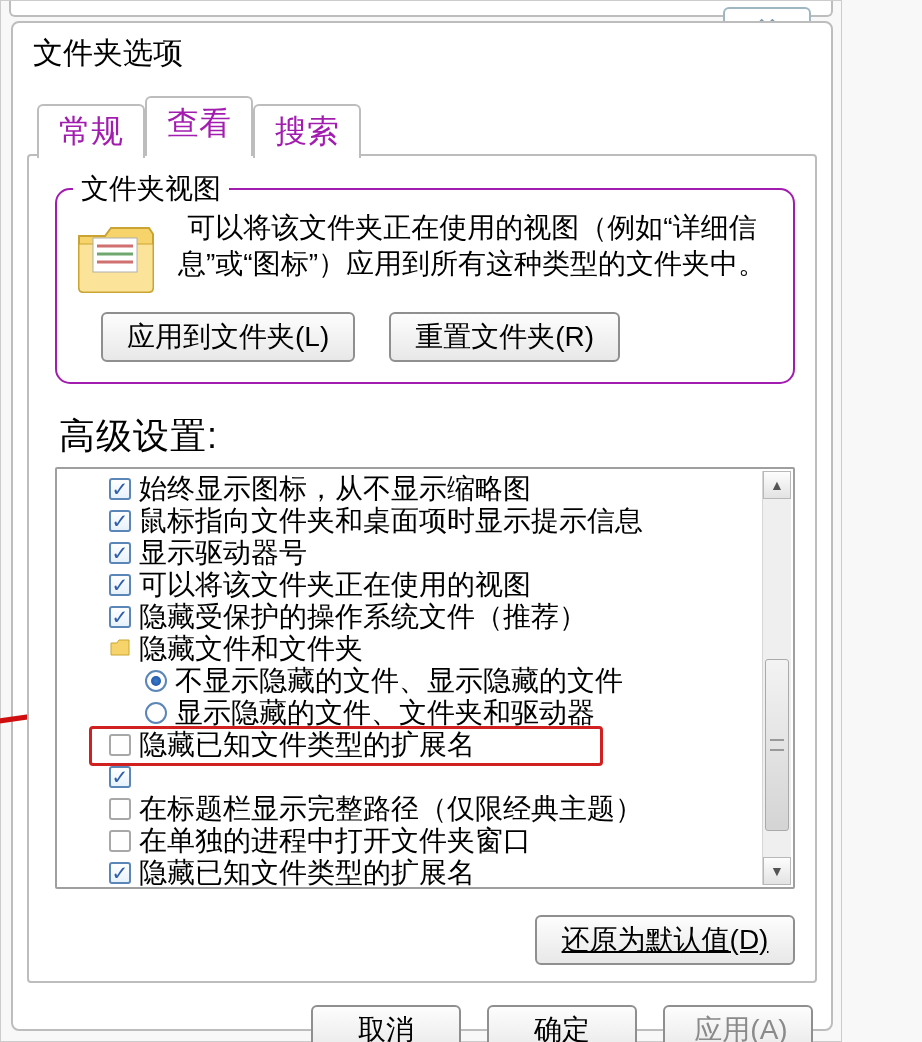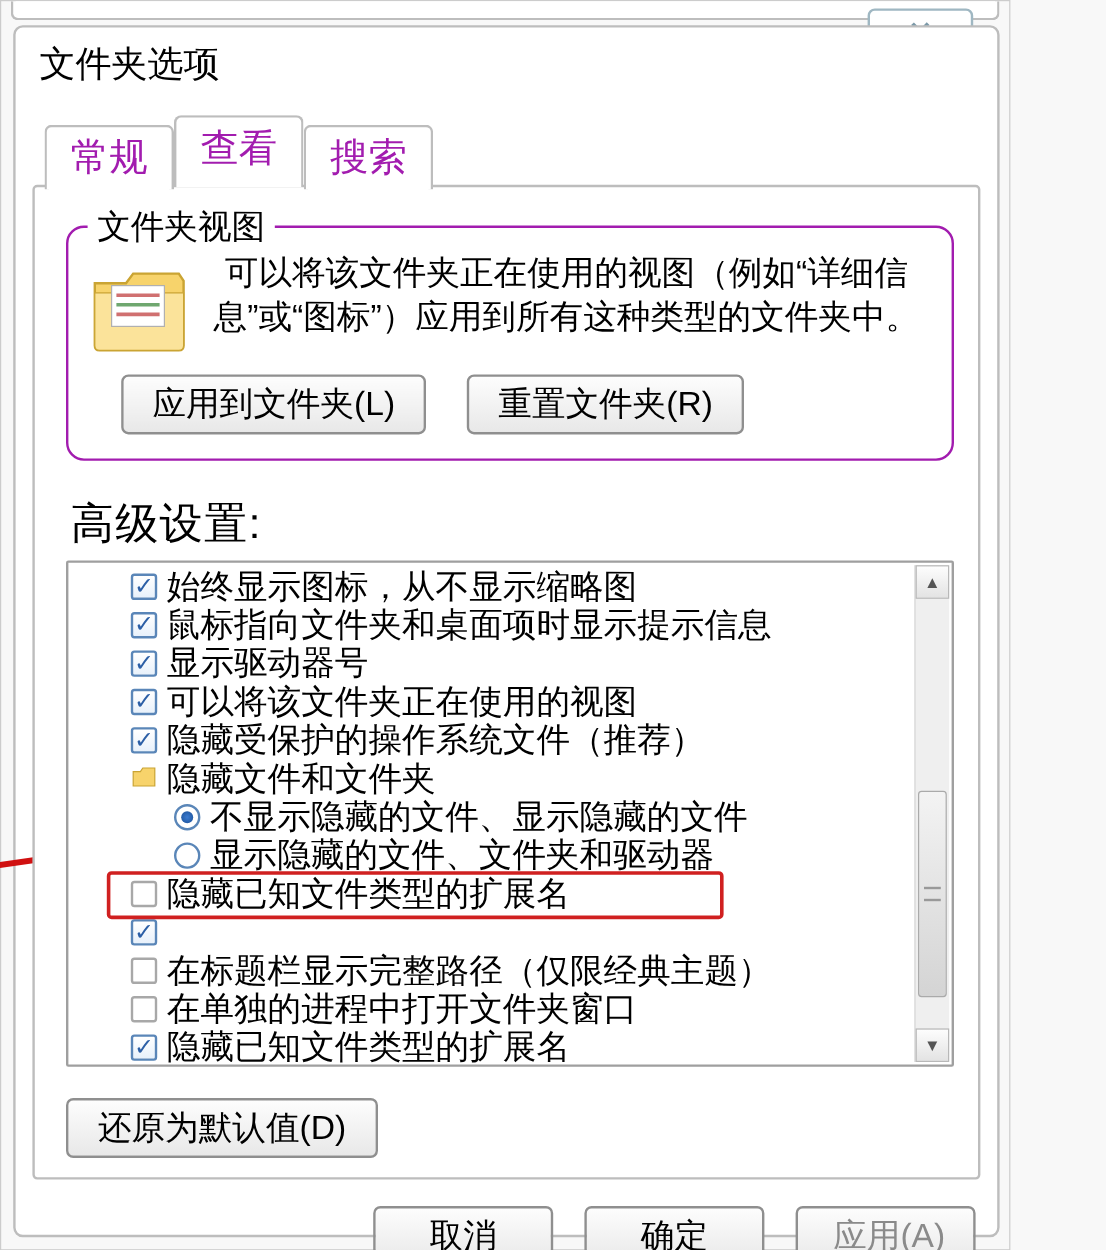--- a/index.html
+++ b/index.html
@@ -235,21 +235,23 @@
     display:flex;align-items:center;justify-content:center;
   }
   .sb-thumb::after{
     content:"";
     width: 14px; height: 8px;
     border-top: 2px solid #999;
     border-bottom: 2px solid #999;
   }
   .restore-row {
     display:flex;
+    justify-content:flex-end;
     margin-top: 26px;
+    text-decoration: underline;
   }
   .footer-buttons {
     display:flex;
     justify-content:flex-end;
     gap: 26px;
     margin-top: 22px;
     padding-right: 4px;
   }
   .footer-buttons .btn { min-width: 150px; padding:4px 14px; }
   .btn.disabled { color: #8a8a8a; padding-left: 20px; }

